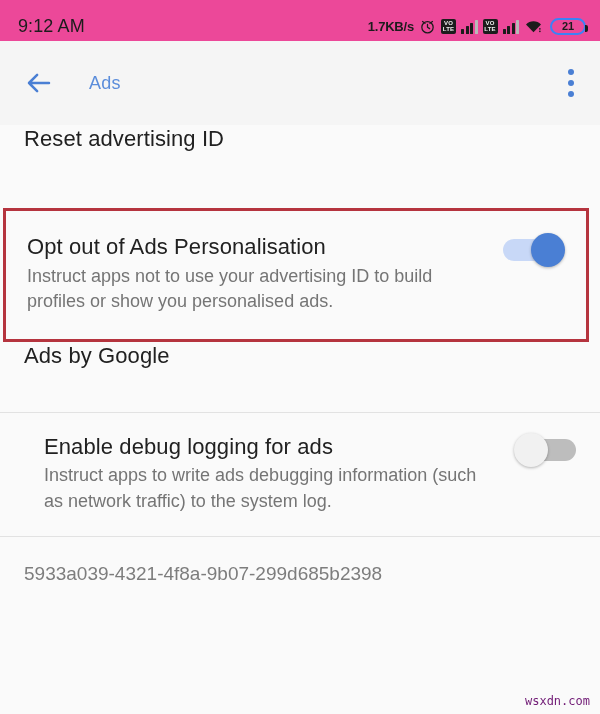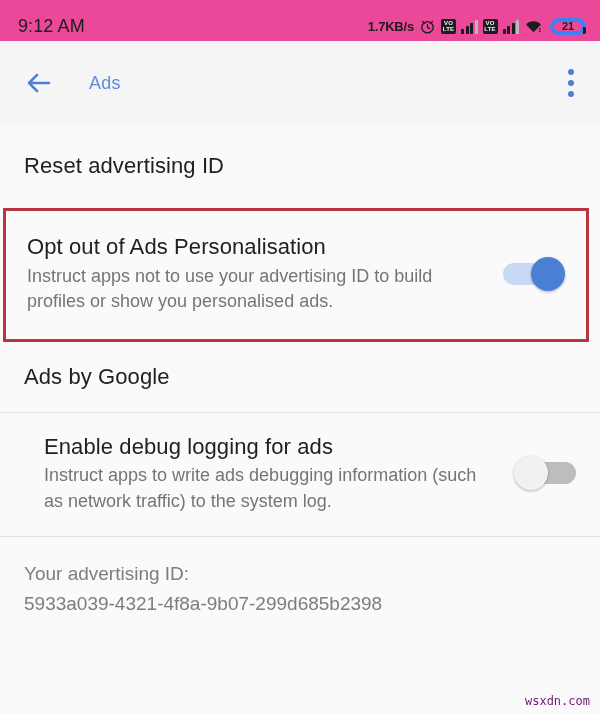--- a/index.html
+++ b/index.html
@@ -31,21 +31,21 @@
     line-height:6px; font-size:6px; font-weight:700; letter-spacing:.2px;
   }
   .sig{ display:flex; align-items:flex-end; gap:1.5px; height:15px; }
   .sig i{ display:block; width:3px; background:#1c1c1c; border-radius:.5px; }
   .sig i:nth-child(1){ height:5px; }
   .sig i:nth-child(2){ height:8px; }
   .sig i:nth-child(3){ height:11px; }
   .sig i:nth-child(4){ height:14px; background:#b9b9b9; }
   .wifi-icon{ width:19px; height:15px; display:block; }
   .battery{
-    width:36px; height:17px; border:4px solid #3b82f6; border-radius:9px;
+    width:36px; height:17px; border:2px solid #3b82f6; border-radius:9px;
     display:flex; align-items:center; justify-content:center;
     position:relative; margin-left:2px;
   }
   .battery::after{
     content:""; position:absolute; right:-4px; top:5px;
     width:3px; height:7px; background:#1c1c1c; border-radius:0 2px 2px 0;
   }
   .battery-level{ font-size:11px; font-weight:600; letter-spacing:-.2px; }
 
   
@@ -71,21 +71,21 @@
   }
   .overflow-menu span{
     display:block; width:6px; height:6px; border-radius:50%;
     background:#4a7fd4;
   }
 
   
   .content{ background:#fafafa; width:100%; }
 
   .pref-row{
-    display:flex; align-items:center;
+    display:flex; 
     padding:0 24px;
     background:#fafafa;
     position:relative;
   }
   .pref-text{ flex:1; min-width:0; }
   .pref-title{
     font-size:22px; color:#212121; font-weight:400;
     letter-spacing:.1px; line-height:1.25;
   }
   .pref-summary{
@@ -228,20 +228,19 @@
     <div class="switch off">
       <div class="track"></div>
       <div class="thumb"></div>
     </div>
   </div>
 
   <div class="divider"></div>
 
   <div class="pref-row row-adid">
     <div class="pref-text">
-      <div class="adid-label">Your advertising ID:</div>
       <div class="adid-label">5933a039-4321-4f8a-9b07-299d685b2398</div>
     </div>
   </div>
 
 </div>
 
 <div class="watermark">wsxdn.com</div>
 
 </body></html>

